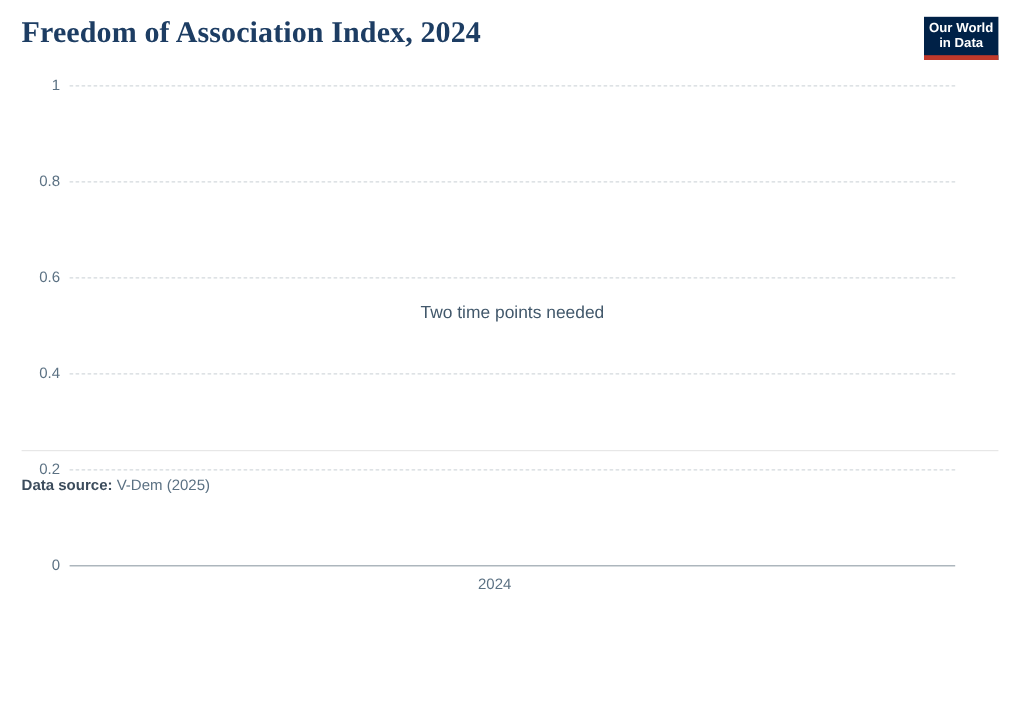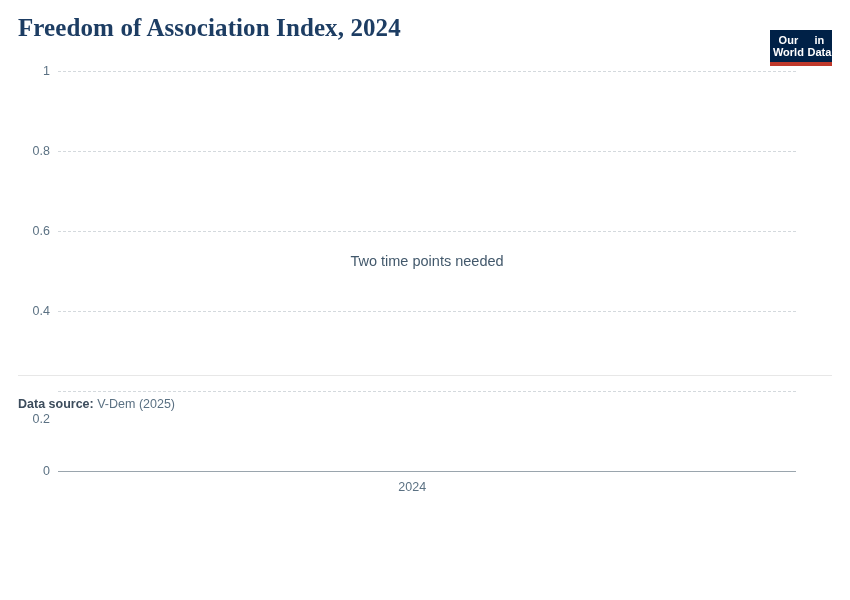--- a/index.html
+++ b/index.html
@@ -40,29 +40,29 @@
     font-size: 13.5px;
     line-height: 1.38;
     color: #5b7183;
     max-width: 710px;
     font-weight: 400;
   }
 
   
   .owid-logo {
     position: absolute;
-    top: 16px;
+    top: 0px;
     right: 0px;
     width: 62px;
     height: 36px;
     background: #002147;
     border-bottom: 4px solid #c0392b;
     box-sizing: border-box;
     display: flex;
-    flex-direction: row;
+    flex-direction: column;
     align-items: center;
     justify-content: center;
     line-height: 1.08;
     padding-top: 1px;
   }
   .owid-logo span {
     color: #ffffff;
     font-size: 11px;
     font-weight: 700;
     font-family: "Liberation Sans", sans-serif;
@@ -165,21 +165,21 @@
     <div class="plot">
 
       <div class="gridline zero" style="top:100%;"></div>
       <div class="gridline" style="top:80%;"></div>
       <div class="gridline" style="top:60%;"></div>
       <div class="gridline" style="top:40%;"></div>
       <div class="gridline" style="top:20%;"></div>
       <div class="gridline" style="top:0%;"></div>
 
       <div class="ytick" style="top:100%;">0</div>
-      <div class="ytick" style="top:80%;margin-top:28px;">0.2</div>
+      <div class="ytick" style="top:80%;">0.2</div>
       <div class="ytick" style="top:60%;">0.4</div>
       <div class="ytick" style="top:40%;">0.6</div>
       <div class="ytick" style="top:20%;">0.8</div>
       <div class="ytick" style="top:0%;">1</div>
 
       <div class="xtick" style="left:48%;">2024</div>
 
       <div class="no-data-msg">Two time points needed</div>
     </div>
   </div>

